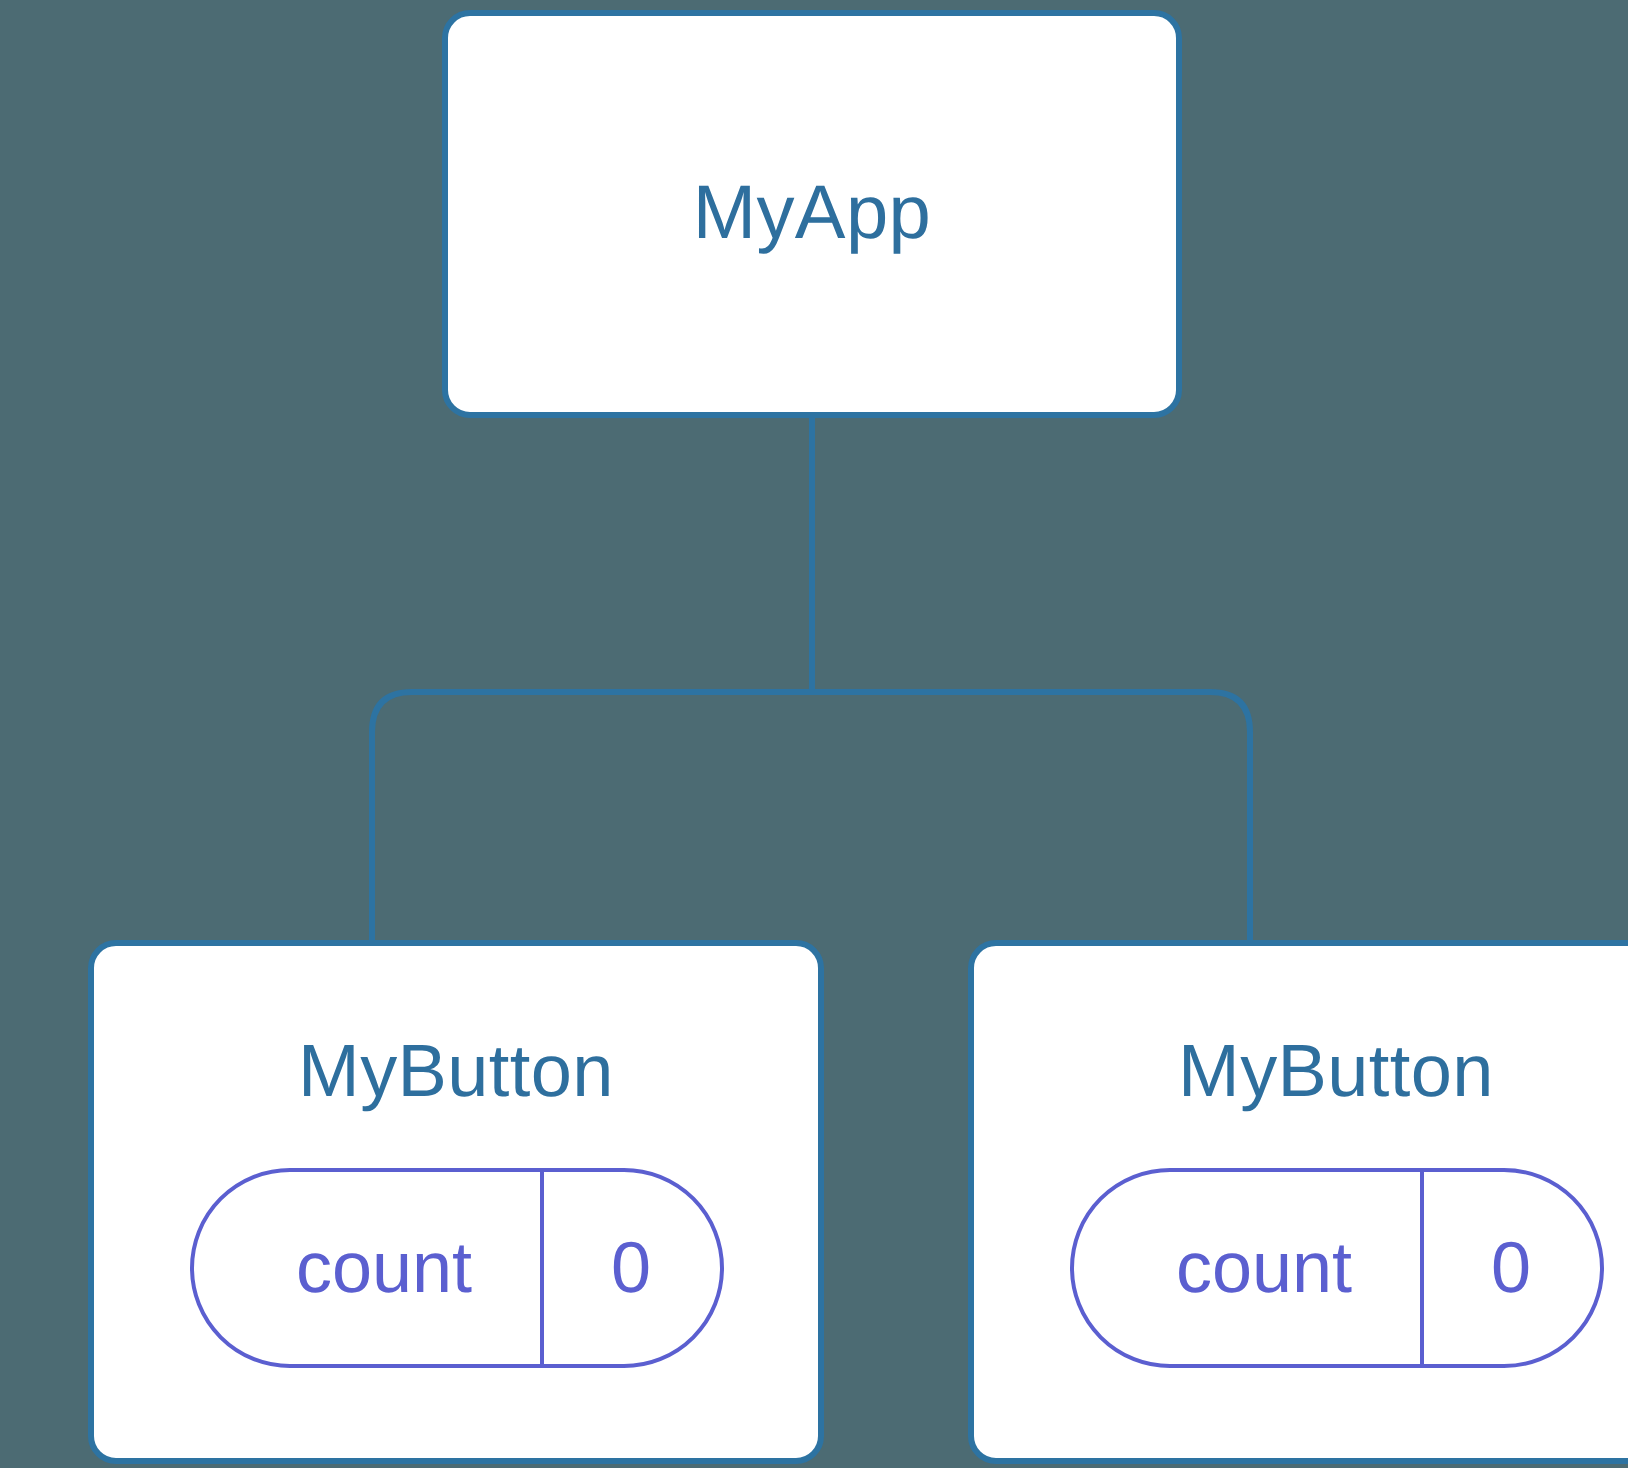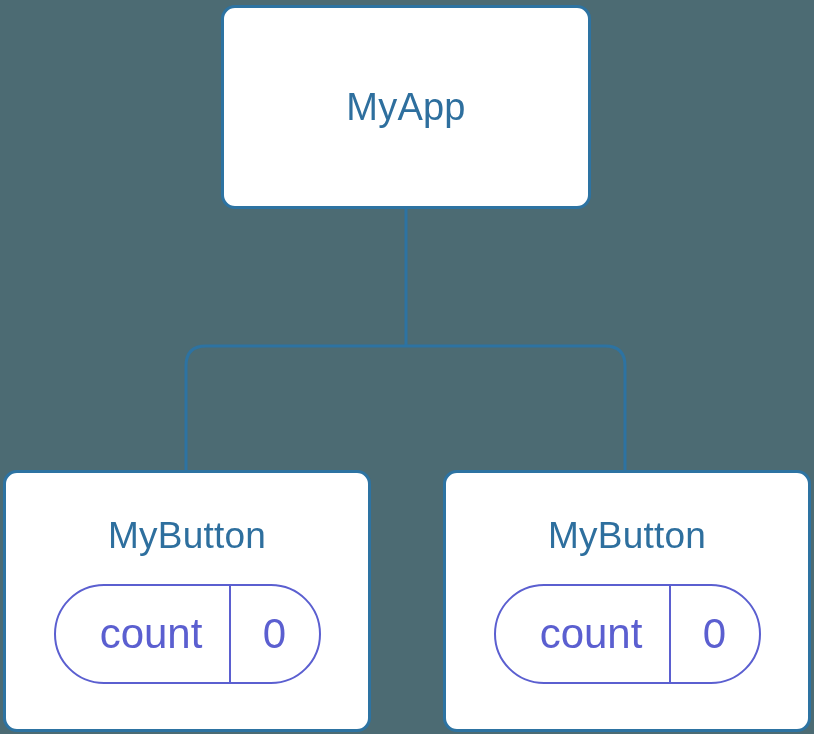--- a/index.html
+++ b/index.html
@@ -51,20 +51,21 @@
     width: 370px;
     height: 204px;
     justify-content: center;
   }
 
   .node-child {
     width: 368px;
     height: 262px;
     padding-top: 44px;
     justify-content: flex-start;
+    margin-left: 41px;
   }
 
   .node-child-left  { left: 3px;   top: 470px; }
   .node-child-right { left: 443px; top: 470px; }
 
   .node-title {
     color: #2E6F9E;
     font-size: 37px;
     font-weight: 400;
     letter-spacing: 0.2px;
@@ -87,21 +88,21 @@
     border-radius: 50px;
     background: transparent;
     overflow: hidden;
   }
 
   .pill-key, .pill-value {
     display: flex;
     align-items: center;
     justify-content: center;
     color: #5B5FD0;
-    font-size: 42px;
+    font-size: 36px;
     line-height: 1;
     white-space: nowrap;
   }
 
   .pill-key {
     width: 173px;
     padding-left: 18px;
   }
 
   .pill-value {

